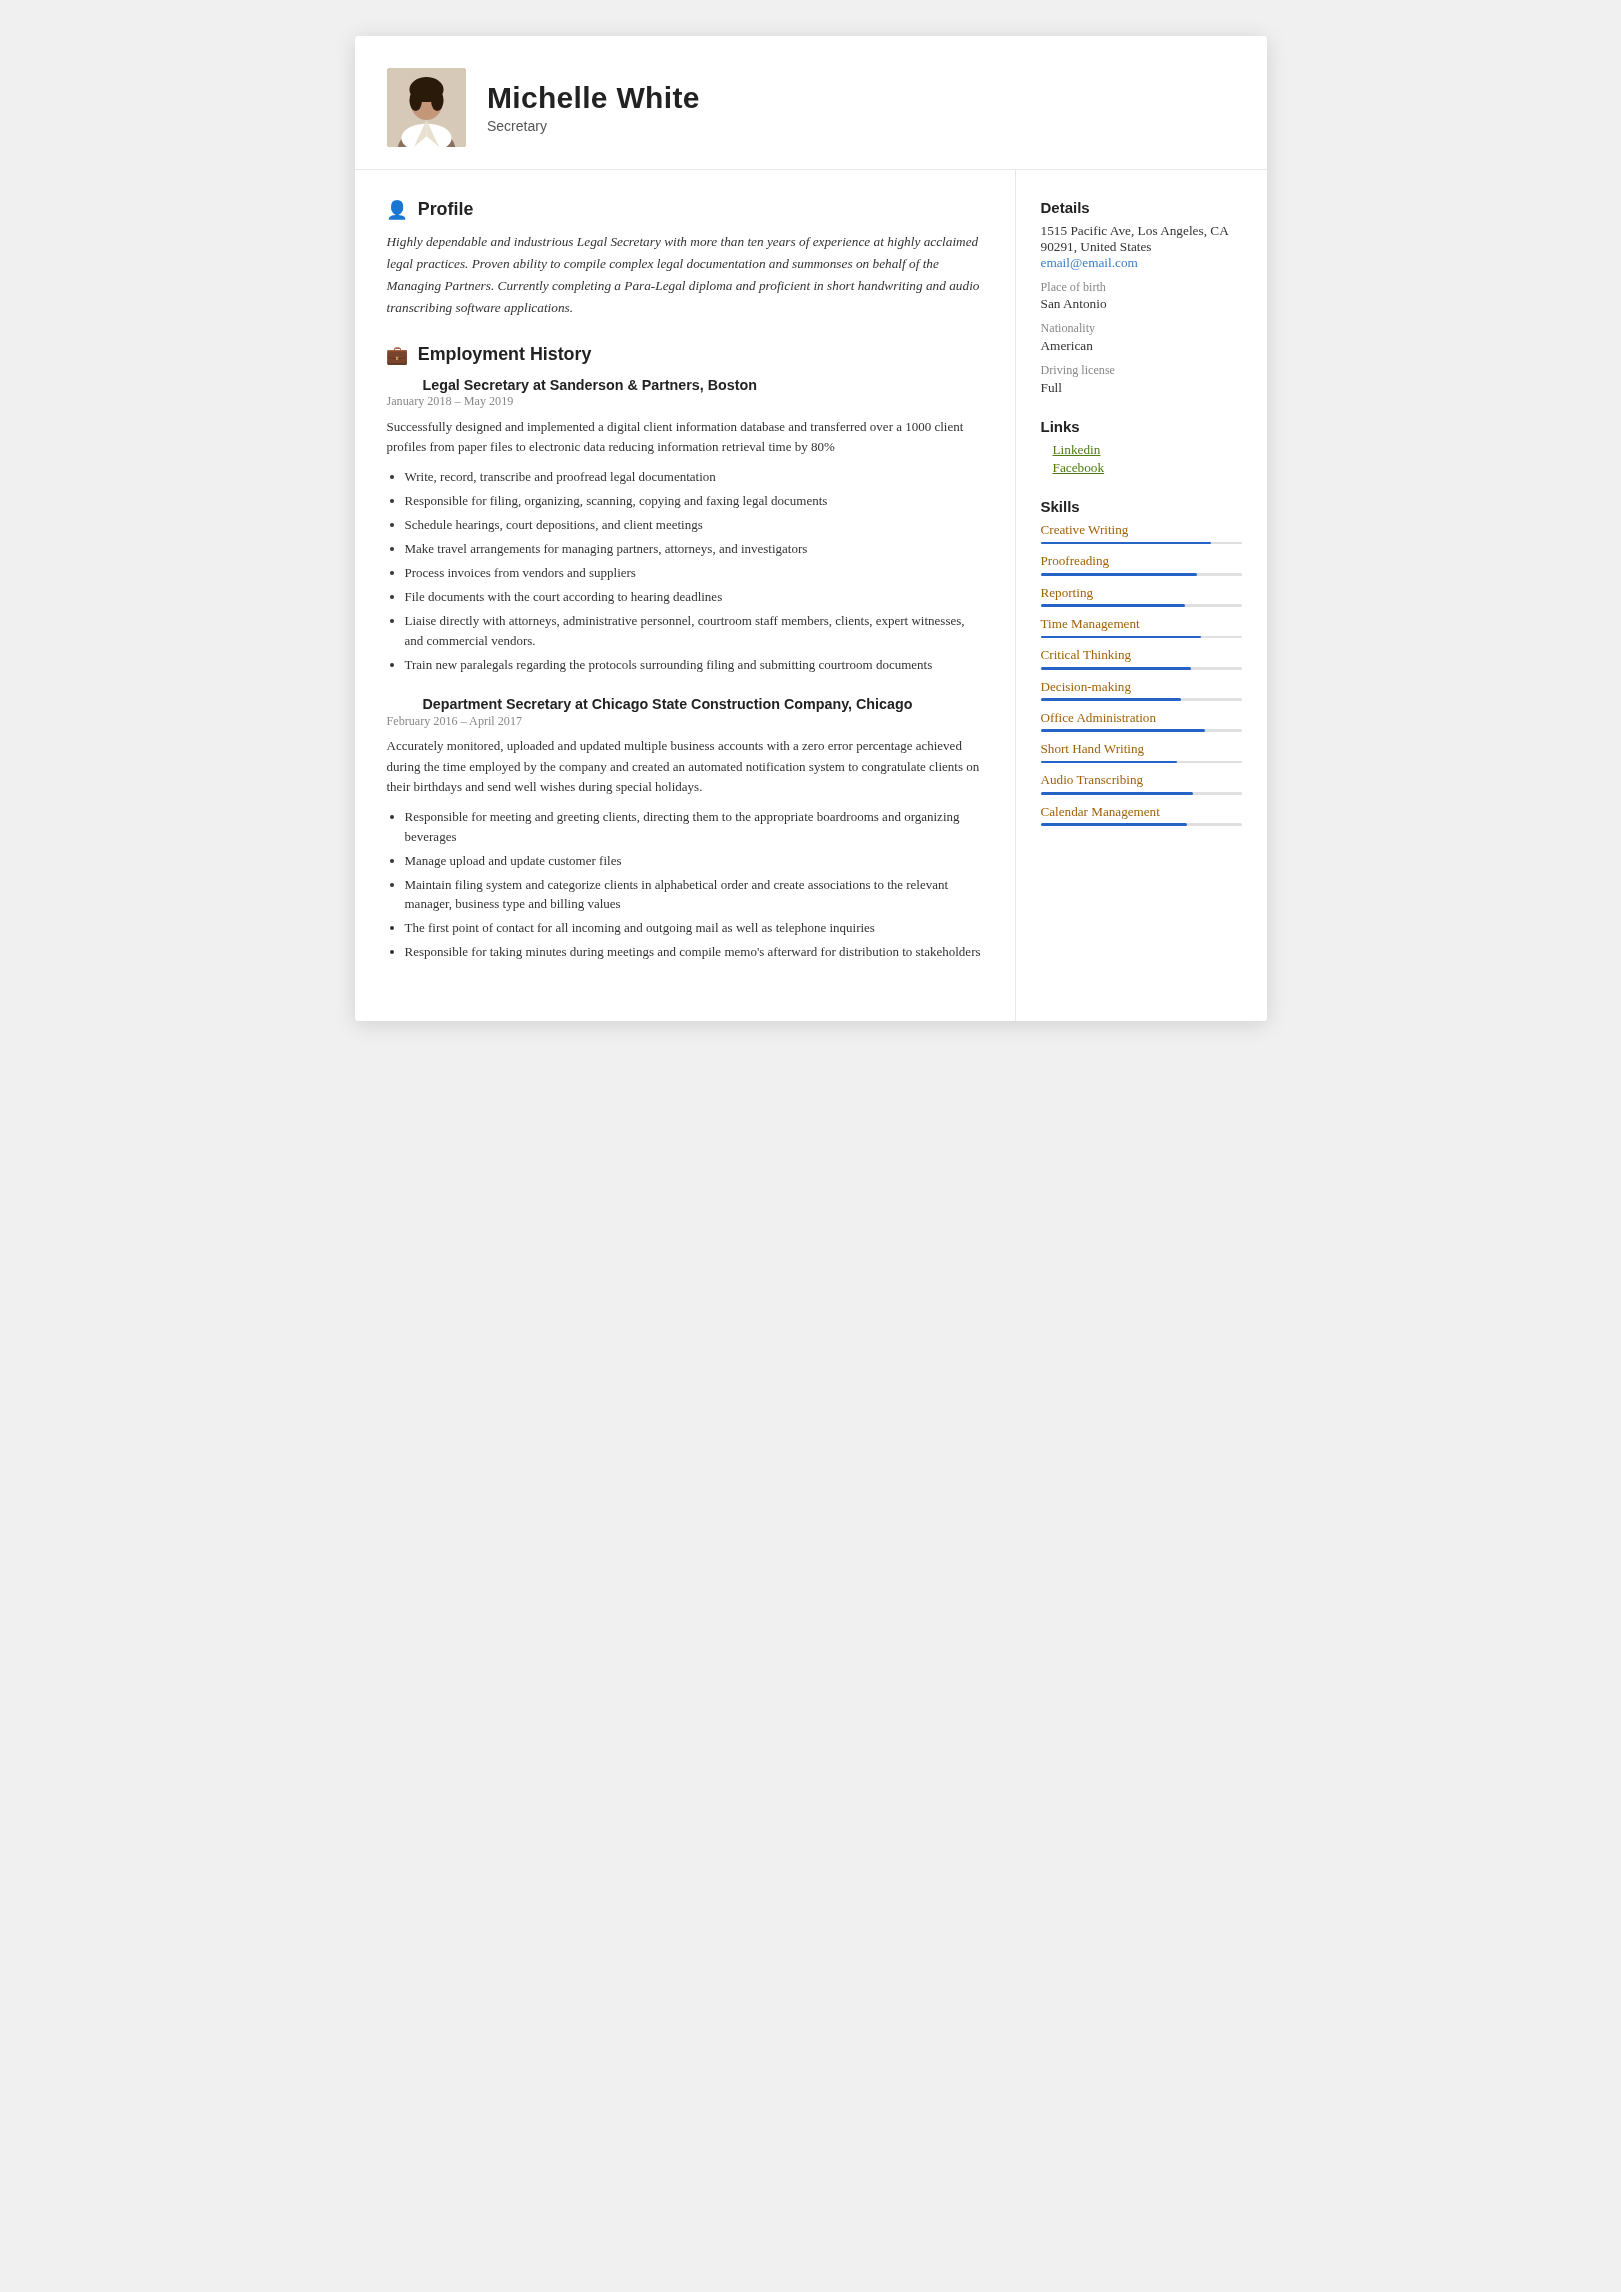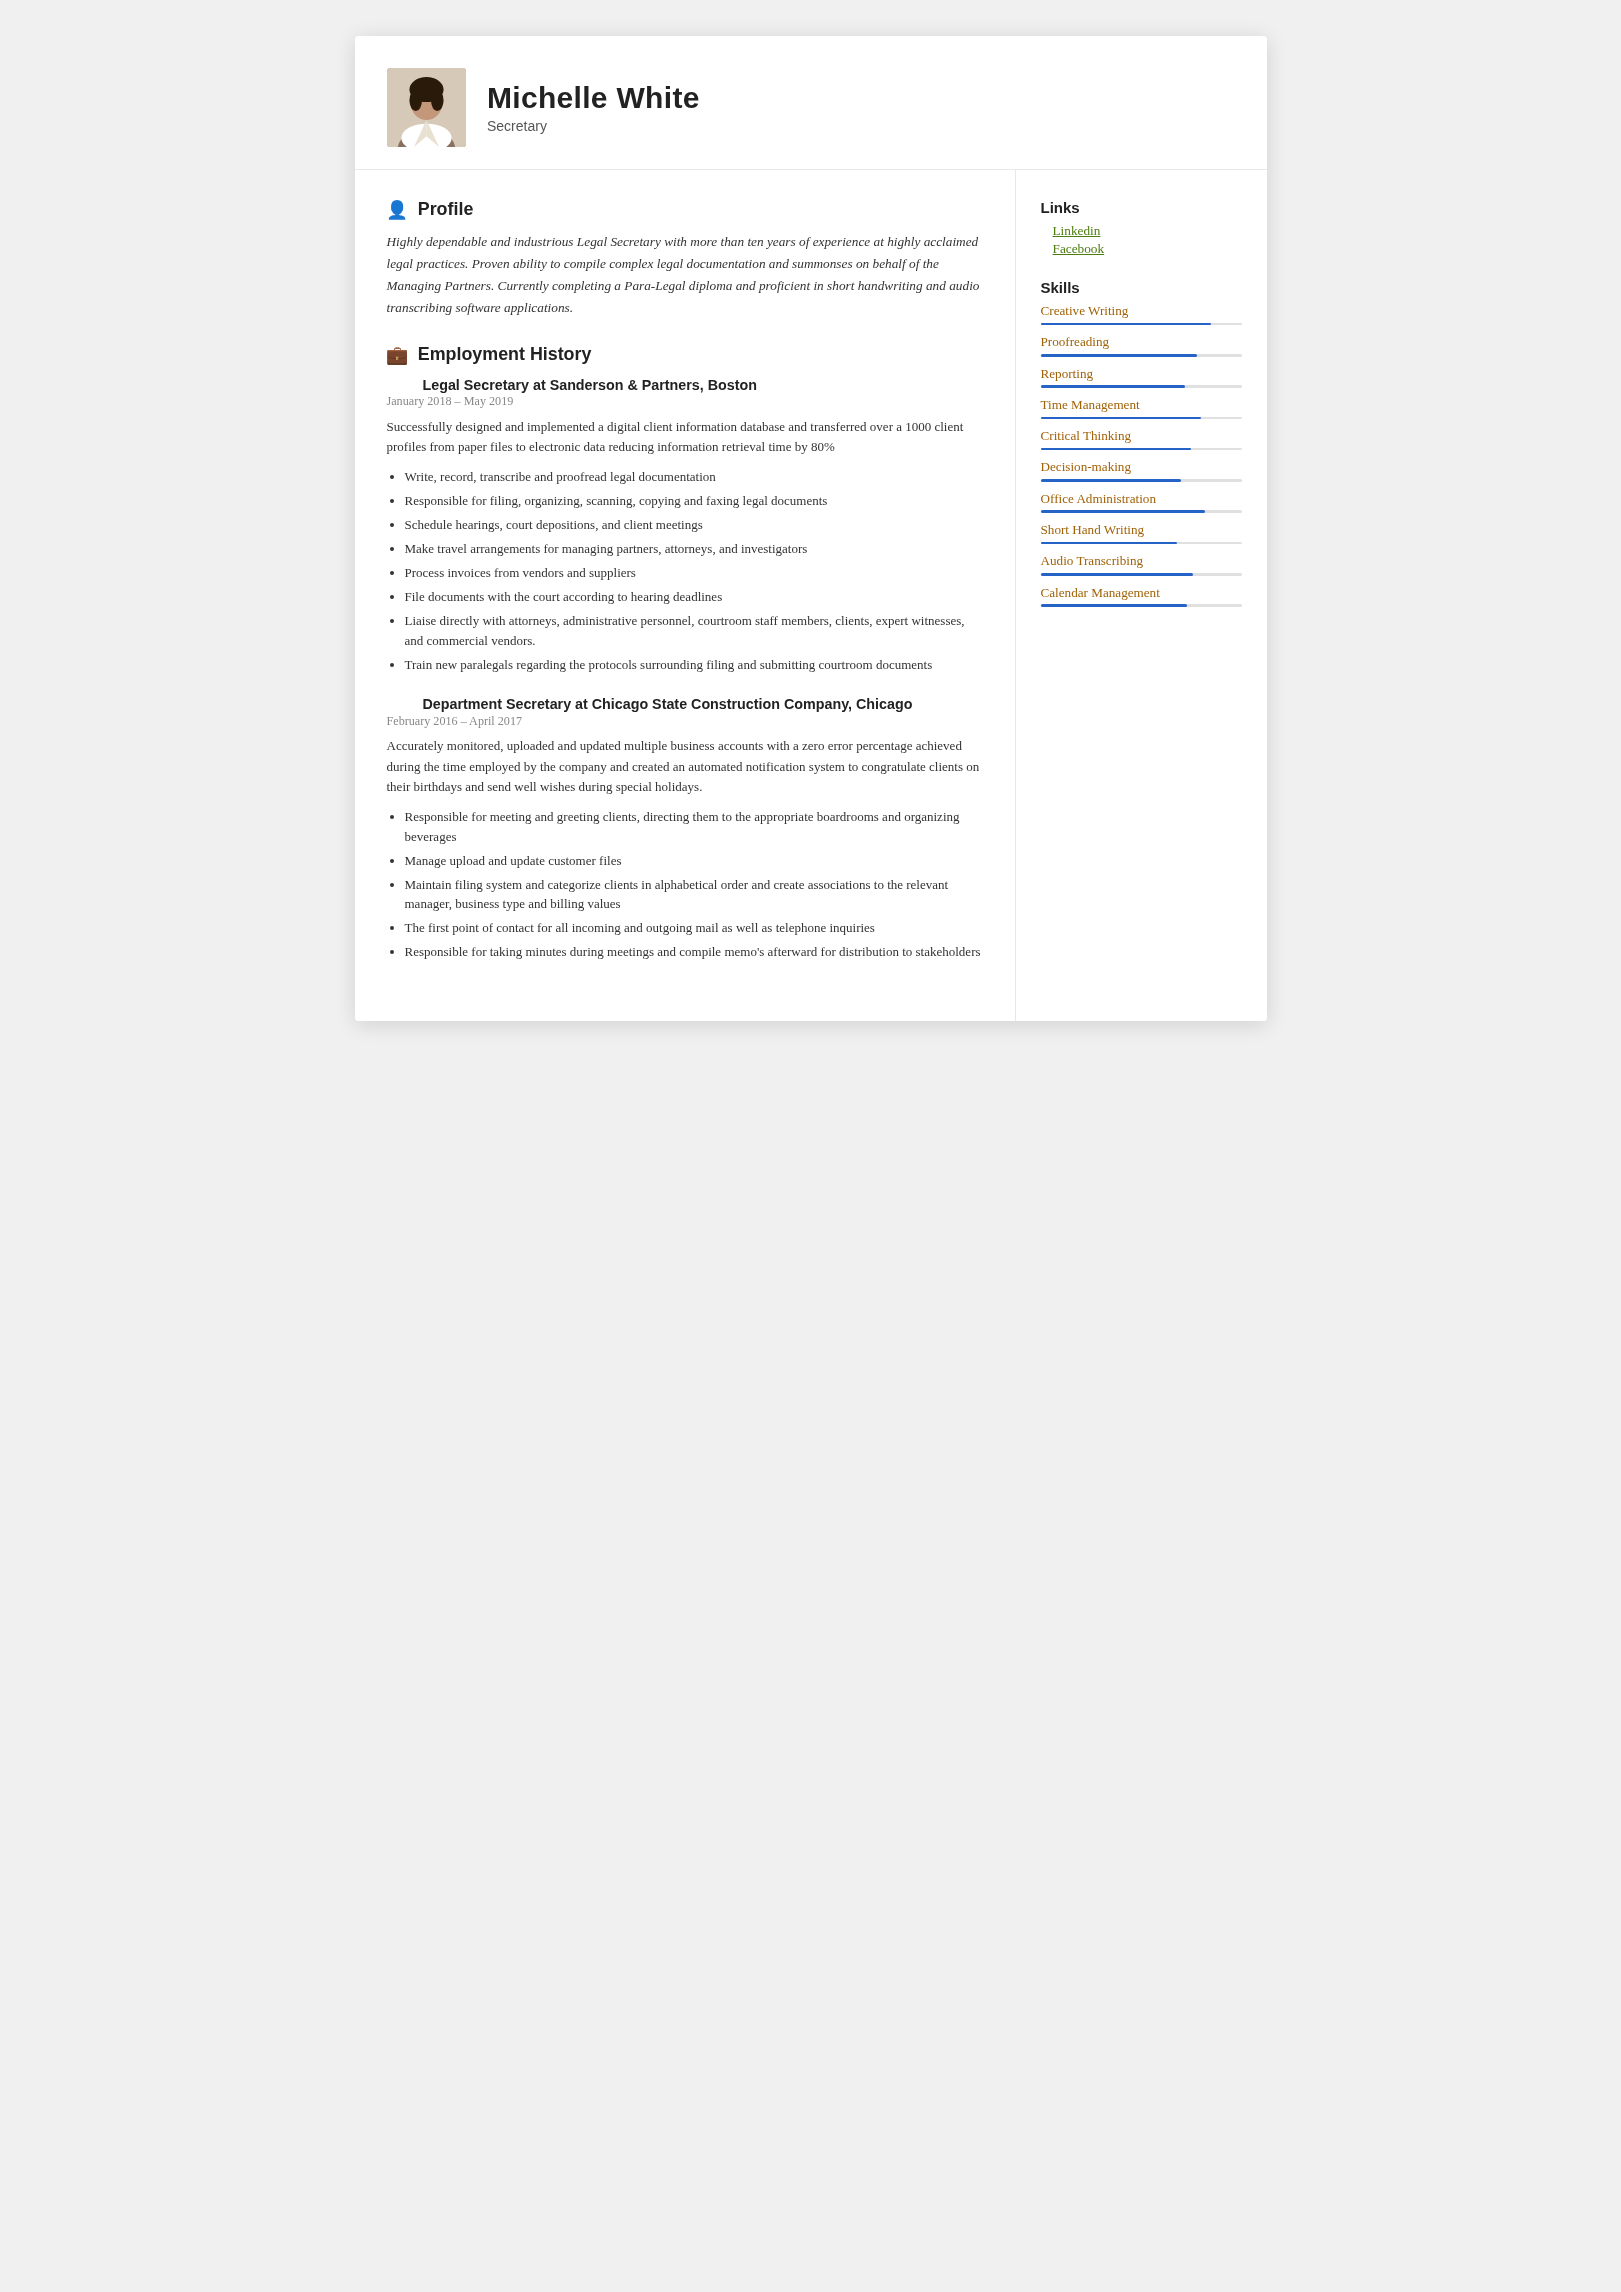--- a/index.html
+++ b/index.html
@@ -272,20 +272,34 @@
             <li>The first point of contact for all incoming and outgoing mail as well as telephone inquiries</li>
             <li>Responsible for taking minutes during meetings and compile memo's afterward for distribution to stakeholders</li>
           </ul>
         </div>
 
       </div>
     </div>
 
     <div class="right-col">
 
+      <div class="right-section">
+        <div class="right-section-title">Details</div>
+        <div class="detail-value">1515 Pacific Ave, Los Angeles, CA 90291, United States</div>
+        <div class="detail-email">email@email.com</div>
+
+        <div class="detail-label">Place of birth</div>
+        <div class="detail-value">San Antonio</div>
+
+        <div class="detail-label">Nationality</div>
+        <div class="detail-value">American</div>
+
+        <div class="detail-label">Driving license</div>
+        <div class="detail-value">Full</div>
+      </div>
 
       <div class="right-section">
         <div class="right-section-title">Links</div>
         <a class="link-item" href="#">Linkedin</a>
         <a class="link-item" href="#">Facebook</a>
       </div>
 
       <div class="right-section">
         <div class="right-section-title">Skills</div>
         <div id="skills-container">

